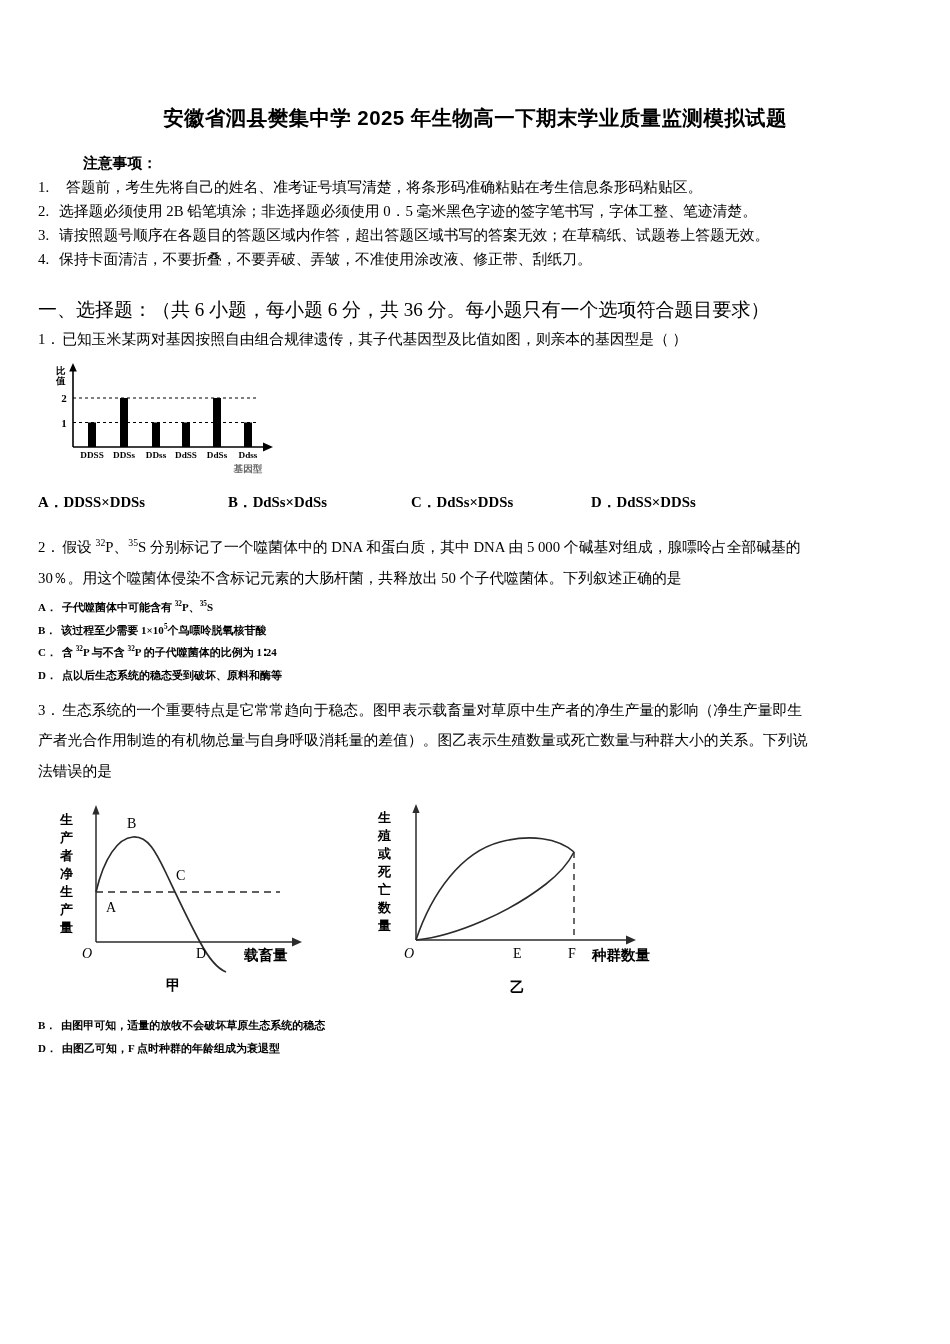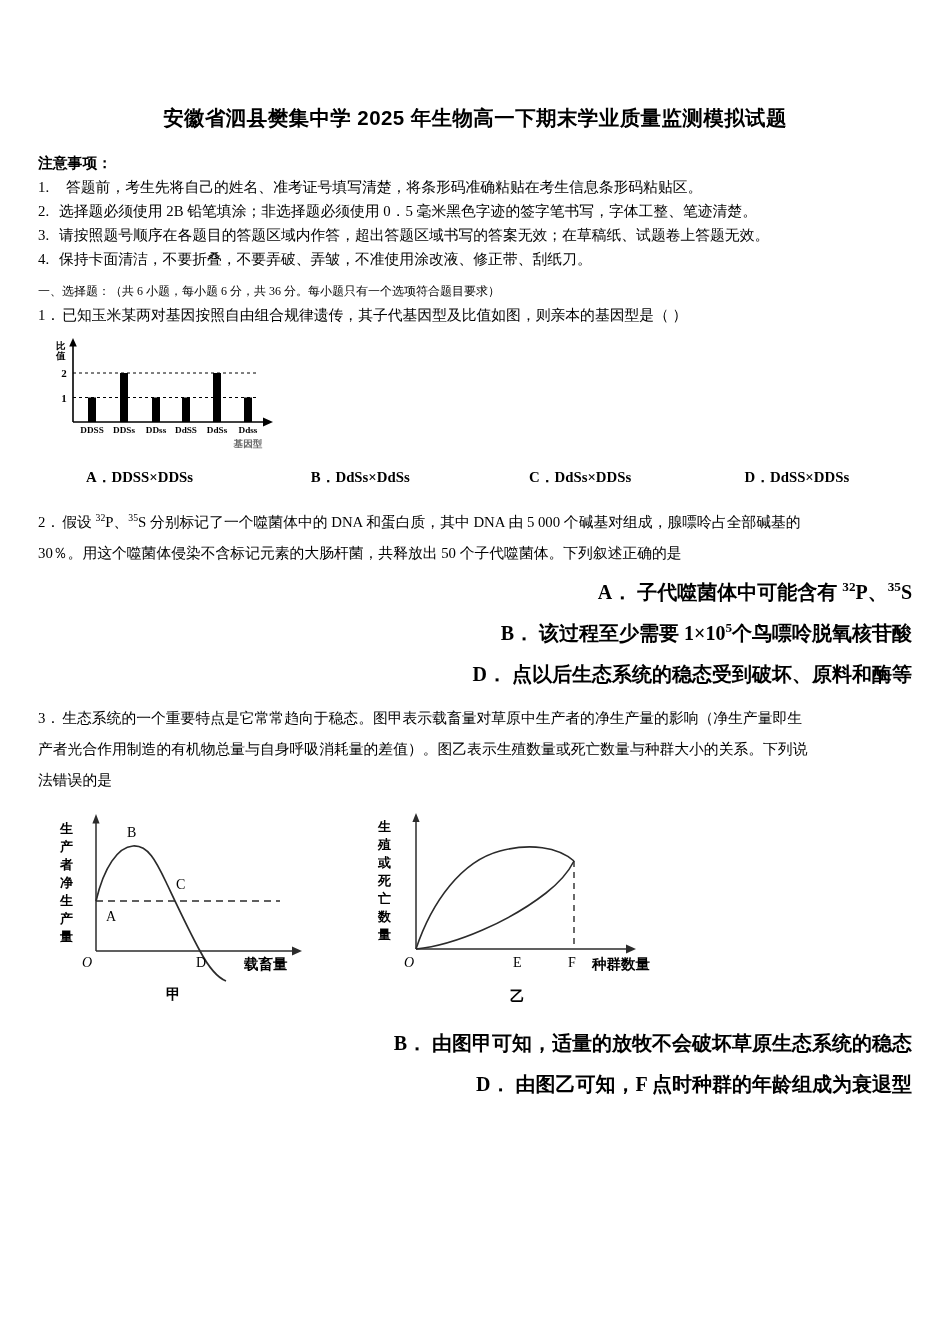--- a/index.html
+++ b/index.html
@@ -43,74 +43,73 @@
 
   
   .notice-block {
     margin-top: 19px;
   }
   .notice-heading {
     font-size: 14.8px;
     font-weight: bold;
     line-height: 1.55;
     margin-bottom: 1px;
+    margin-left: 45px;
   }
   .notice-item {
     font-size: 14.8px;
     line-height: 1.62;
     white-space: nowrap;
   }
   .notice-item .num {
     display: inline-block;
     min-width: 21px;
   }
   .notice-item.first .num { min-width: 28px; }
 
   
   .section-heading {
-    font-size: 12px;
+    font-size: 19px;
     line-height: 1.6;
-    margin-top: 11px;
+    margin-top: 24px;
   }
 
   
   .question {
     font-size: 14.8px;
     line-height: 1.95;
     margin-top: 2px;
     text-align: justify;
   }
   .question .qnum {
     margin-right: 2px;
   }
   .q-tight { line-height: 1.6; }
 
   .options {
     margin-top: 4px;
   }
   .option-row {
-    font-size: 20px;
+    font-size: 11px;
     line-height: 2.05;
     font-weight: bold;
-    text-align: right;
   }
   .option-row .olabel {
     font-weight: bold;
     margin-right: 5px;
   }
   .options-inline {
     display: flex;
     font-size: 14.8px;
     font-weight: bold;
     line-height: 1.7;
     margin-top: 6px;
   }
   .options-inline .opt {
     white-space: nowrap;
-    margin-left: 48px;
   }
   .options-inline .opt:nth-child(1) { width: 190px; }
   .options-inline .opt:nth-child(2) { width: 183px; }
   .options-inline .opt:nth-child(3) { width: 180px; }
   .options-inline .opt:nth-child(4) { width: 180px; }
 
   sup {
     font-size: 0.66em;
     vertical-align: super;
     line-height: 0;
@@ -211,20 +210,23 @@
     <span class="qnum">2．</span><span>假设 </span><sup>32</sup><span>P、</span><sup>35</sup><span>S 分别标记了一个噬菌体中的 DNA 和蛋白质，其中 DNA 由 5 000 个碱基对组成，腺嘌呤占全部碱基的</span>
   </div>
   <div class="question">30％。用这个噬菌体侵染不含标记元素的大肠杆菌，共释放出 50 个子代噬菌体。下列叙述正确的是</div>
 
   <div class="options">
     <div class="option-row">
       <span class="olabel">A．</span><span>子代噬菌体中可能含有 </span><sup>32</sup><span>P、</span><sup>35</sup><span>S</span>
     </div>
     <div class="option-row">
       <span class="olabel">B．</span><span>该过程至少需要 1×10</span><sup>5</sup><span>个鸟嘌呤脱氧核苷酸</span>
+    </div>
+    <div class="option-row">
+      <span class="olabel">C．</span><span>含 </span><sup>32</sup><span>P 与不含 </span><sup>32</sup><span>P 的子代噬菌体的比例为 1∶24</span>
     </div>
     <div class="option-row">
       <span class="olabel">D．</span><span>点以后生态系统的稳态受到破坏、原料和酶等</span>
     </div>
   </div>
 
   <div class="question" style="margin-top:9px;">
     <span class="qnum">3．</span><span>生态系统的一个重要特点是它常常趋向于稳态。图甲表示载畜量对草原中生产者的净生产量的影响（净生产量即生</span>
   </div>
   <div class="question">产者光合作用制造的有机物总量与自身呼吸消耗量的差值）。图乙表示生殖数量或死亡数量与种群大小的关系。下列说</div>

